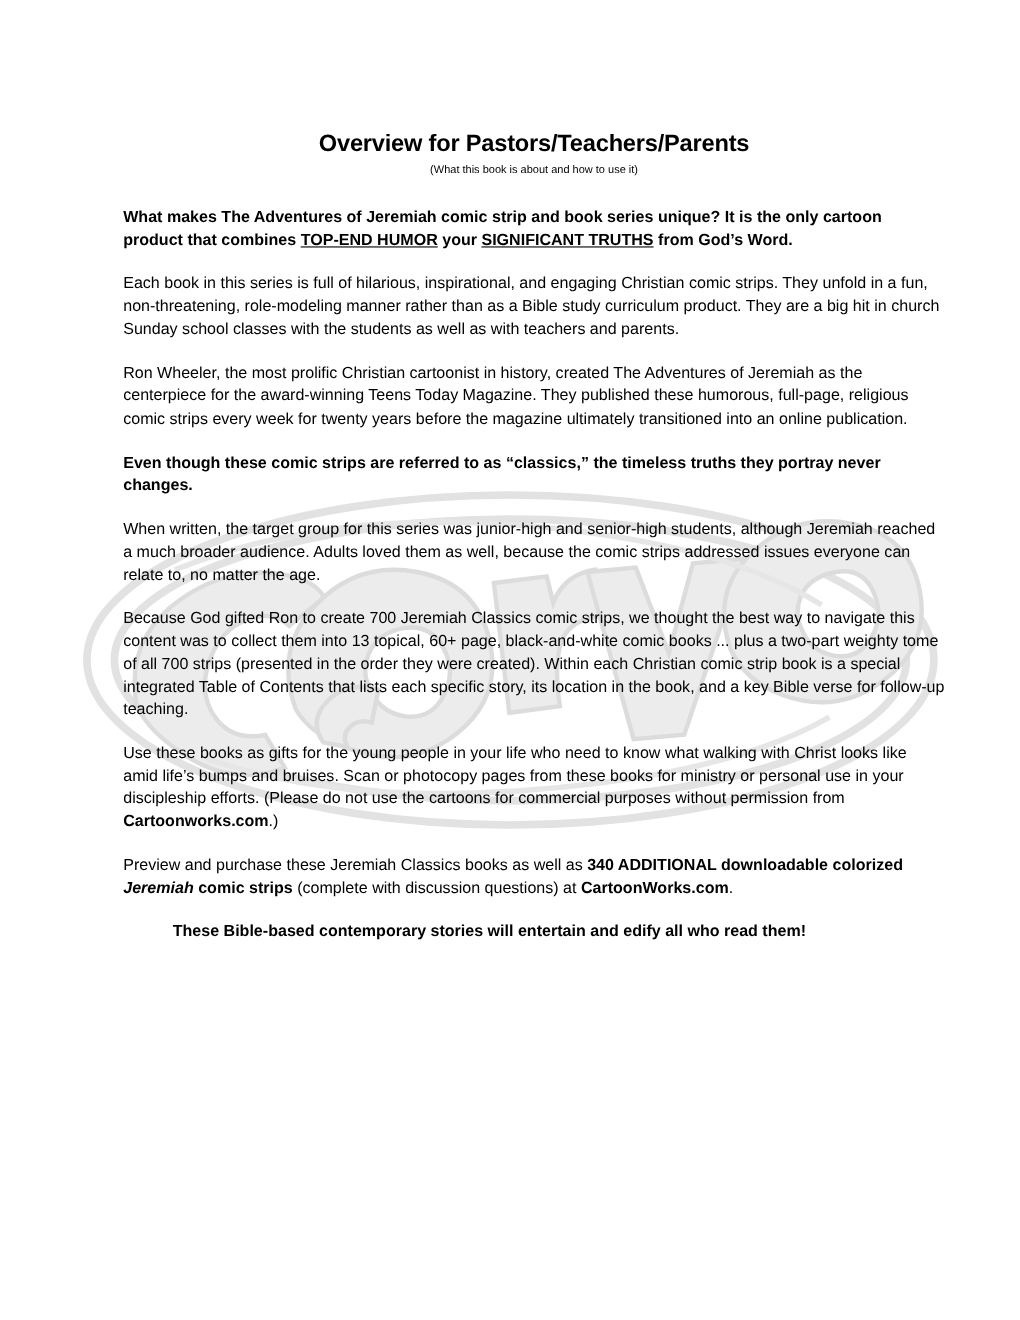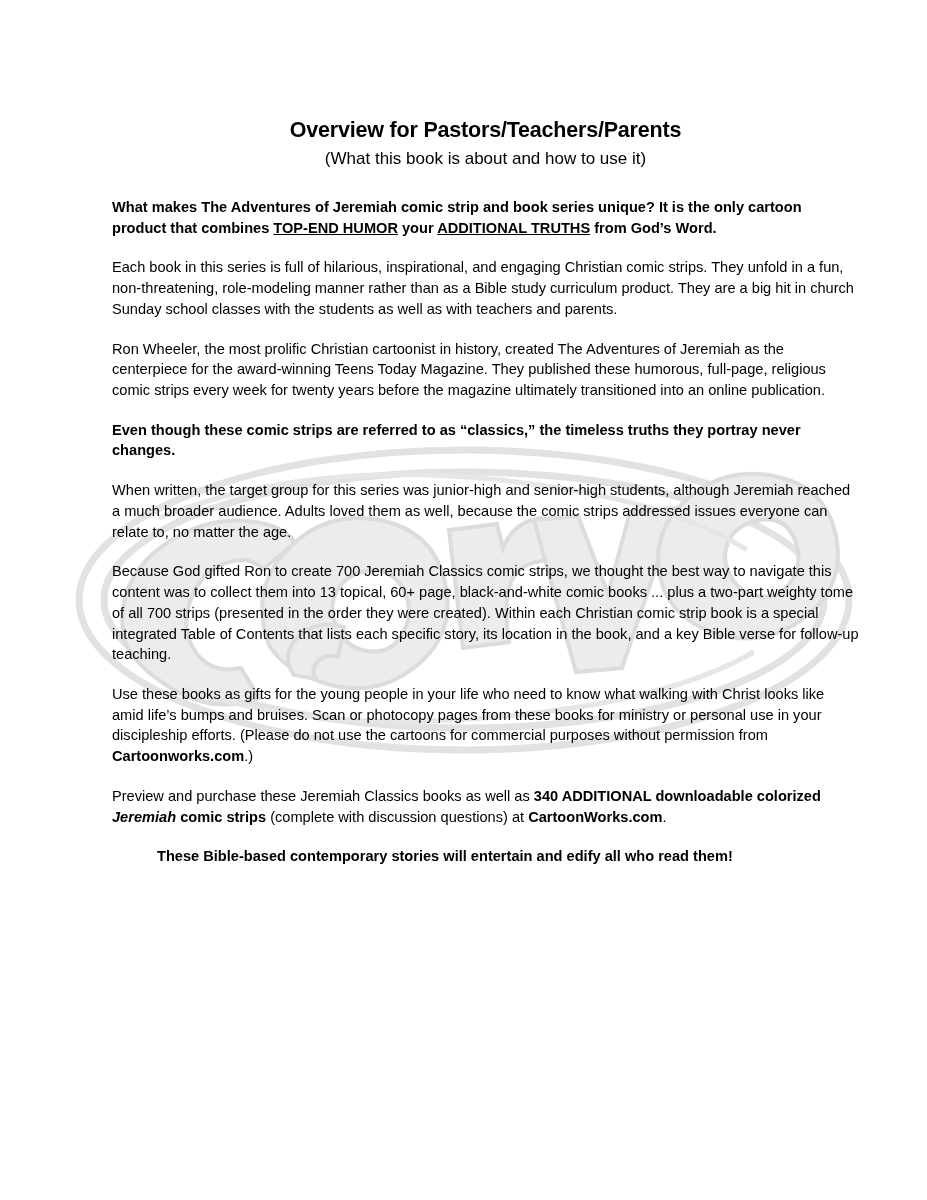--- a/index.html
+++ b/index.html
@@ -43,21 +43,21 @@
 
   .doc-title {
     text-align: center;
     font-size: 21.5px;
     font-weight: bold;
     letter-spacing: -0.2px;
     margin: 0 0 6px 0;
   }
   .doc-subtitle {
     text-align: center;
-    font-size: 17px;
+    font-size: 10px;
     margin: 0 0 28px 0;
   }
 
   p.para {
     font-size: 14.6px;
     line-height: 1.42;
     margin: 0 0 19px 0;
     text-align: left;
   }
   p.para:last-child { margin-bottom: 0; margin-left: 45px; }
@@ -89,21 +89,21 @@
       <path d="M95 78 q140 -56 320 -40 q180 16 268 72"></path>
     </g>
   </svg>
 </div>
 
 <div class="page">
 
   <h1 class="doc-title">Overview for Pastors/Teachers/Parents</h1>
   <div class="doc-subtitle">(What this book is about and how to use it)</div>
 
-  <p class="para b"><span>What makes The </span><span class="i">Adventures of Jeremiah</span><span> comic strip and book series unique? It is the only cartoon product that combines </span><span class="u">TOP-END HUMOR</span><span> your </span><span class="u">ADDITIONAL TRUTHS</span><span> from God’s Word.</span></p>
+  <p class="para b"><span>What makes The </span><span class="i">Adventures of Jeremiah</span><span> comic strip and book series unique? It is the only cartoon product that combines </span><span class="u">TOP-END HUMOR</span><span> your </span><span class="u">SIGNIFICANT TRUTHS</span><span> from God’s Word.</span></p>
 
   <p class="para">Each book in this series is full of hilarious, inspirational, and engaging Christian comic strips. They unfold in a fun, non-threatening, role-modeling manner rather than as a Bible study curriculum product. They are a big hit in church Sunday school classes with the students as well as with teachers and parents.</p>
 
   <p class="para"><span>Ron Wheeler, the most prolific Christian cartoonist in history, created </span><span class="i">The Adventures of Jeremiah</span><span> as the centerpiece for the award-winning </span><span class="i">Teens Today Magazine</span><span>. They published these humorous, full-page, religious comic strips every week for twenty years before the magazine ultimately transitioned into an online publication.</span></p>
 
   <p class="para b">Even though these comic strips are referred to as “classics,” the timeless truths they portray never changes.</p>
 
   <p class="para"><span>When written, the target group for this series was junior-high and senior-high students, although </span><span class="i">Jeremiah</span><span> reached a much broader audience. Adults loved them as well, because the comic strips addressed issues everyone can relate to, no matter the age.</span></p>
 
   <p class="para"><span>Because God gifted Ron to create 700 </span><span class="i">Jeremiah Classics</span><span> comic strips, we thought the best way to navigate this content was to collect them into 13 topical, 60+ page, black-and-white comic books ... plus a two-part weighty tome of all 700 strips (presented in the order they were created). Within each Christian comic strip book is a special integrated Table of Contents that lists each specific story, its location in the book, and a key Bible verse for follow-up teaching.</span></p>

